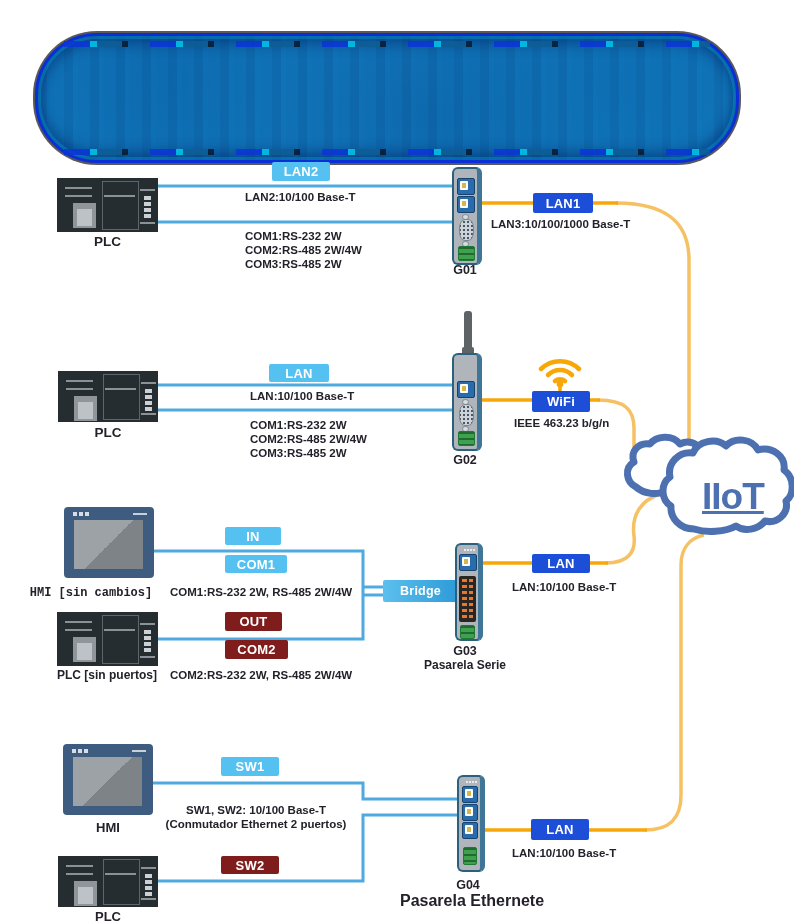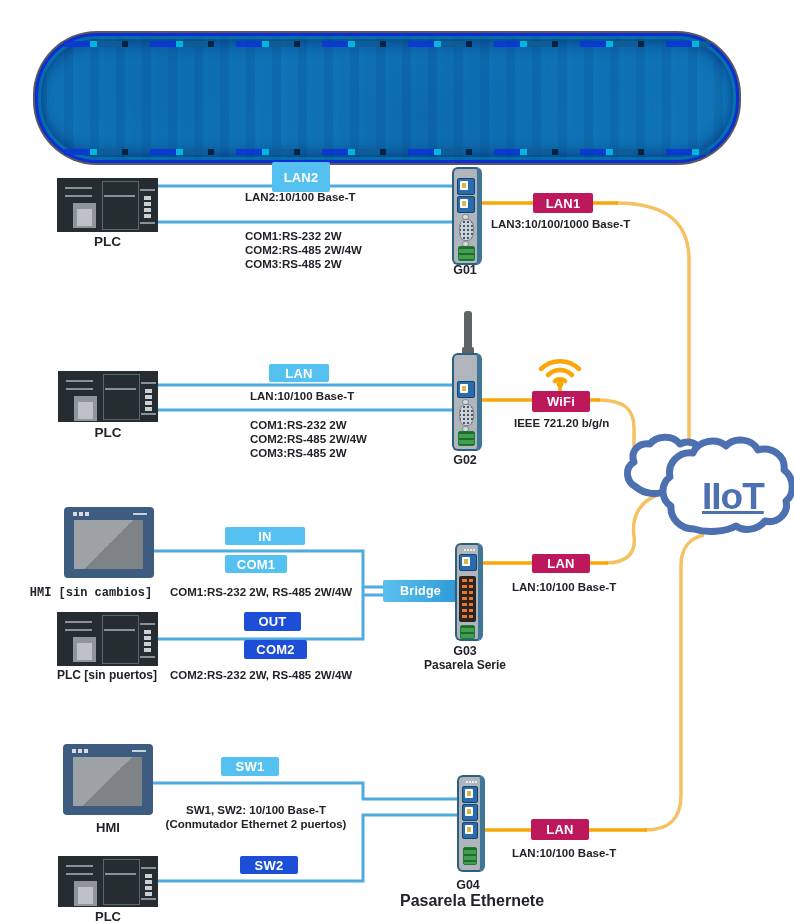--- a/index.html
+++ b/index.html
@@ -19,22 +19,22 @@
   .banner::before,.banner::after{content:"";position:absolute;left:26px;right:26px;height:6px;
     background:repeating-linear-gradient(90deg,#0a34d8 0 26px,#00c6ea 26px 33px,#0d5d95 33px 58px,#071a2e 58px 64px,transparent 64px 86px);
     opacity:.85;}
   .banner::before{top:5px;}
   .banner::after{bottom:5px;}
 
   
   .badge{position:absolute;color:#fff;font-weight:bold;font-size:13px;border-radius:2px;
     display:flex;align-items:center;justify-content:center;letter-spacing:.2px;}
   .b-light{background:#55C1F0;}
-  .b-dark{background:#1d4ed8;margin-left:19px;}
-  .b-orange{background:#be185d;}
+  .b-dark{background:#7f1d1d;}
+  .b-orange{background:#1d4ed8;}
   .b-grad{background:linear-gradient(90deg,#5CC0EE,#2D9AD8);}
 
   
   .txt{position:absolute;color:#25212A;font-weight:bold;font-size:11.5px;white-space:nowrap;}
   .lbl{position:absolute;color:#25212A;font-weight:bold;font-size:12.5px;text-align:center;white-space:nowrap;}
 
   
   .plc{position:absolute;width:101px;height:54px;background:#252D31;}
   .plc i{position:absolute;display:block;}
   .plc .l1{left:8px;top:9px;width:27px;height:2px;background:#8A9298;}
@@ -136,21 +136,21 @@
       <i class="sq"></i>
       <i class="sq2"></i>
       <i class="mid"></i>
       <i class="mh"></i>
       <i class="conn"></i>
       <i class="r1"></i>
       <i class="r2"></i>
   </div>
   <div class="lbl" style="left:57px;top:234px;width:101px;font-size:13.5px;">PLC</div>
 
-  <div class="badge b-light" style="left:272px;top:162px;width:58px;height:30px;">LAN2</div>
+  <div class="badge b-light" style="left:272px;top:162px;width:58px;height:19px;">LAN2</div>
   <div class="txt" style="left:245px;top:191px;">LAN2:10/100 Base-T</div>
   <div class="txt" style="left:245px;top:230px;">COM1:RS-232 2W</div>
   <div class="txt" style="left:245px;top:244px;">COM2:RS-485 2W/4W</div>
   <div class="txt" style="left:245px;top:258px;">COM3:RS-485 2W</div>
 
   <div class="gw" style="left:452px;top:167px;width:23px;height:94px;">
     <div class="rj45" style="left:3px;top:9px;"></div>
     <div class="rj45" style="left:3px;top:27px;"></div>
     <div class="screw" style="left:8px;top:45px;"></div>
     <div class="db9" style="left:5px;top:50px;"></div>
@@ -186,30 +186,30 @@
   <div class="gw" style="left:452px;top:353px;width:23px;height:94px;">
     <div class="rj45" style="left:3px;top:26px;"></div>
     <div class="screw" style="left:8px;top:44px;"></div>
     <div class="db9" style="left:5px;top:49px;"></div>
     <div class="screw" style="left:8px;top:71px;"></div>
     <div class="tgreen" style="left:4px;top:76px;width:15px;height:13px;"></div>
   </div>
   <div class="lbl" style="left:437px;top:453px;width:56px;">G02</div>
 
   <div class="badge b-orange" style="left:532px;top:391px;width:58px;height:21px;">WiFi</div>
-  <div class="txt" style="left:514px;top:417px;">IEEE 721.20 b/g/n</div>
+  <div class="txt" style="left:514px;top:417px;">IEEE 463.23 b/g/n</div>
 
   <div class="hmi" style="left:64px;top:507px;">
     <div class="scr"></div>
       <div class="dots"></div>
       <div class="dash"></div>
   </div>
   <div class="lbl" style="left:16px;top:586px;width:150px;font-size:12px;font-family:Liberation Mono, monospace;">HMI [sin cambios]</div>
 
-  <div class="badge b-light" style="left:225px;top:527px;width:80px;height:18px;">IN</div>
+  <div class="badge b-light" style="left:225px;top:527px;width:56px;height:18px;">IN</div>
   <div class="badge b-light" style="left:225px;top:555px;width:62px;height:18px;">COM1</div>
   <div class="txt" style="left:170px;top:586px;">COM1:RS-232 2W, RS-485 2W/4W</div>
 
   <div class="plc" style="left:57px;top:612px;">
     <i class="l1"></i>
       <i class="l2"></i>
       <i class="sq"></i>
       <i class="sq2"></i>
       <i class="mid"></i>
       <i class="mh"></i>

